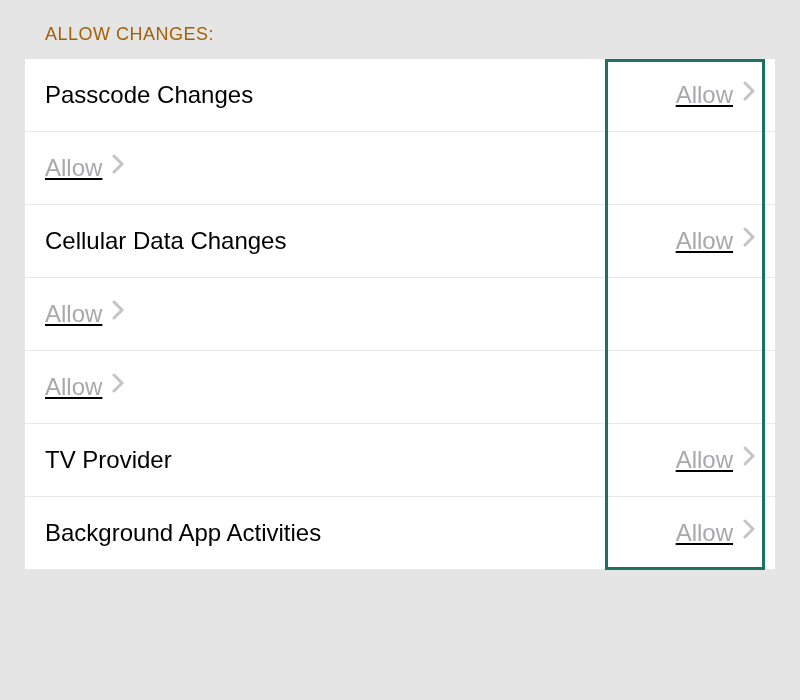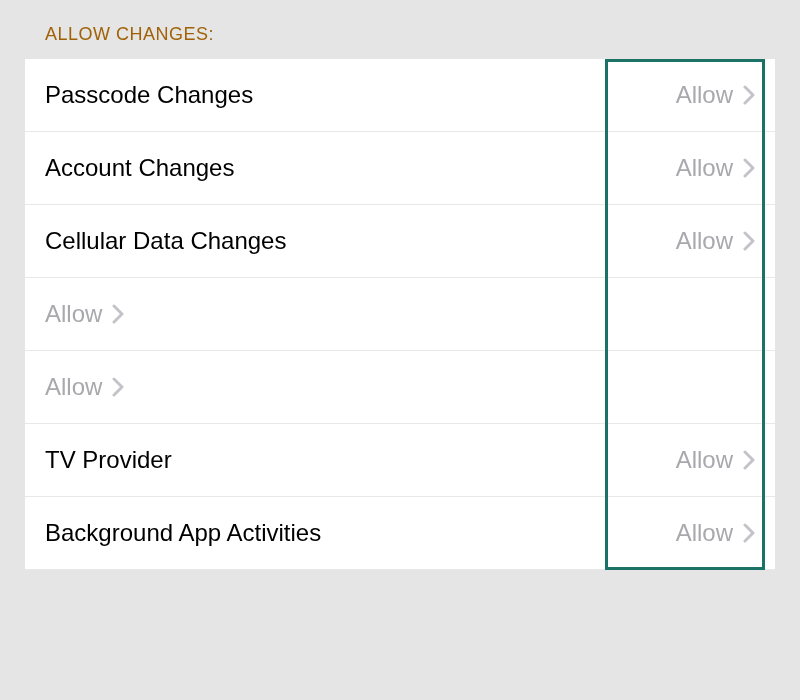--- a/index.html
+++ b/index.html
@@ -41,22 +41,23 @@
     .settings-row:last-child {
       border-bottom: none;
     }
     .row-label {
       font-size: 24px;
       color: #000000;
       font-weight: 400;
     }
     .row-right {
       display: flex;
-      align-items: center;
+      align-items: flex-start;
       gap: 10px;
+      text-decoration: underline;
     }
     .row-value {
       font-size: 24px;
       color: #a8a8ad;
     }
     .chevron {
       width: 12px;
       height: 20px;
       display: flex;
       align-items: center;
@@ -89,21 +90,20 @@
         <span class="row-value">Allow</span>
         <span class="chevron">
           <svg viewBox="0 0 12 20" fill="none">
               <path d="M2 2 L10 10 L2 18" stroke="#c4c4c8" stroke-width="3" stroke-linecap="round" stroke-linejoin="round"></path>
             </svg>
         </span>
       </div>
     </div>
 
     <div class="settings-row">
-      <span class="row-label">Account Changes</span>
       <div class="row-right">
         <span class="row-value">Allow</span>
         <span class="chevron">
           <svg viewBox="0 0 12 20" fill="none">
               <path d="M2 2 L10 10 L2 18" stroke="#c4c4c8" stroke-width="3" stroke-linecap="round" stroke-linejoin="round"></path>
             </svg>
         </span>
       </div>
     </div>
 

